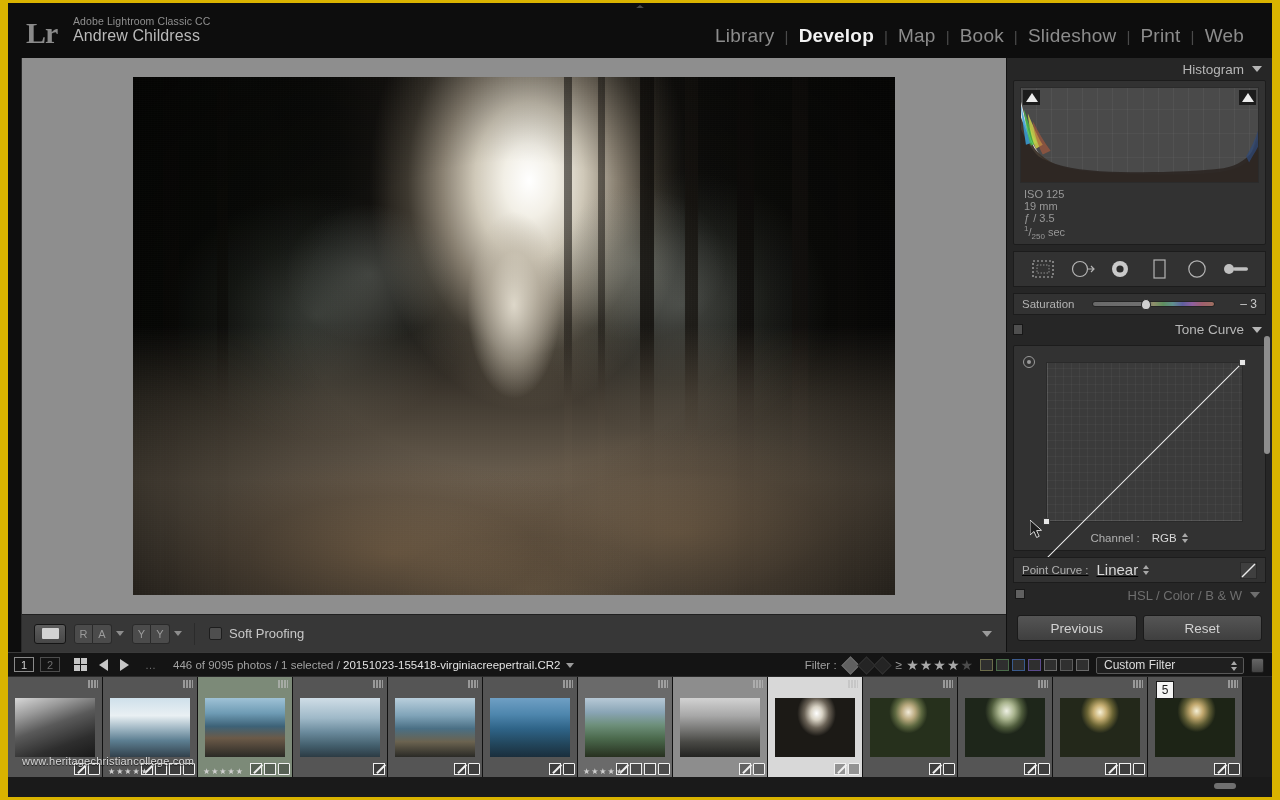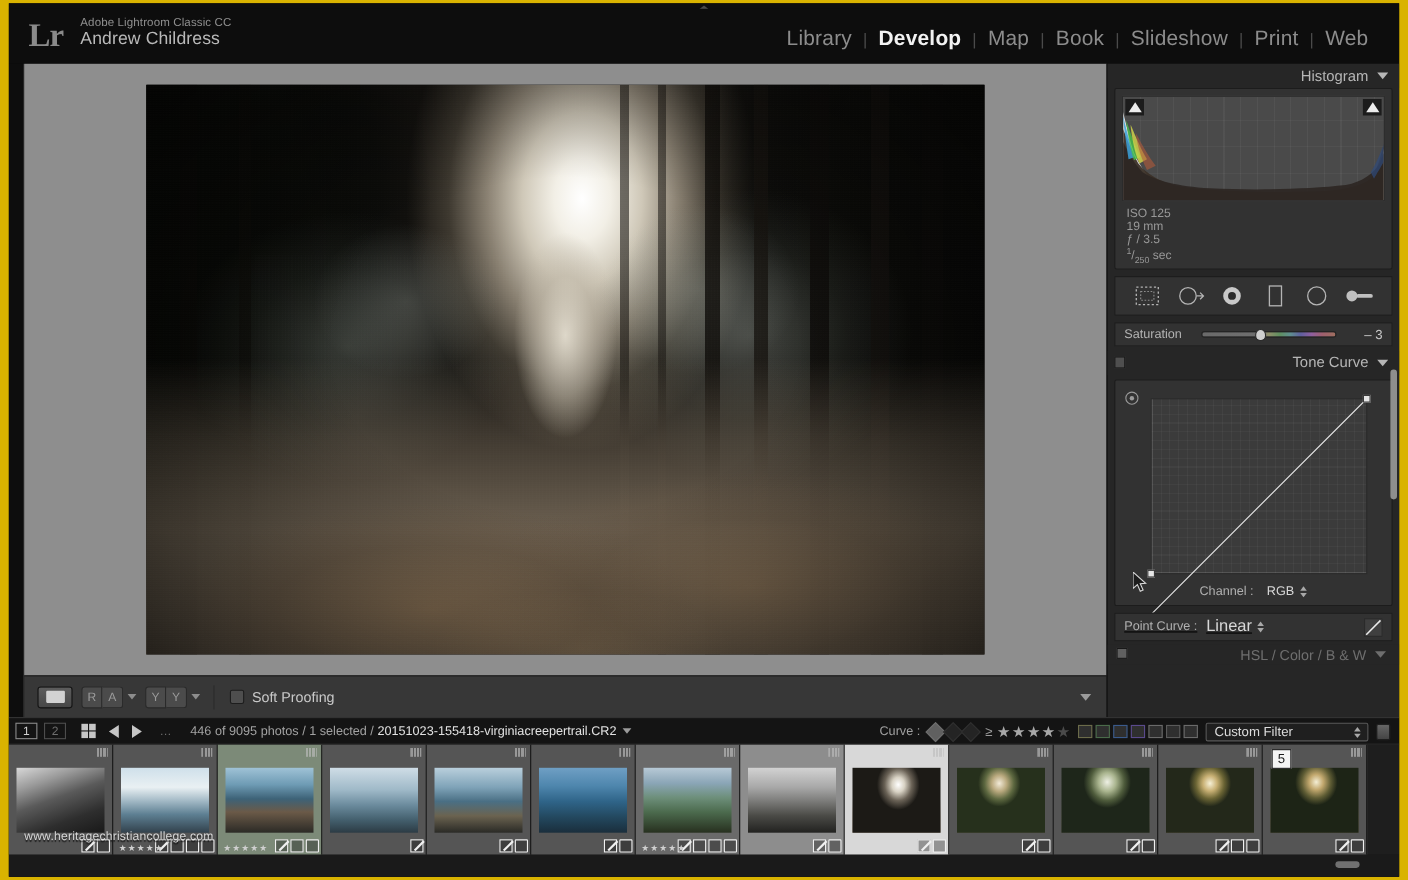--- a/index.html
+++ b/index.html
@@ -866,40 +866,44 @@
         <div id="rpscroll"></div>
 
         <div id="hslstrip">
           <div class="head">
             <span class="sw"></span>
             <span>HSL / Color / B &amp; W</span>
             <span class="tri"></span>
           </div>
         </div>
 
+        <div id="pr-row">
+          <div class="big-btn">Previous</div>
+          <div class="big-btn">Reset</div>
+        </div>
       </div>
     </div>
 
     <div id="filmstrip">
       <div id="fs-top">
         <span class="fs-num">1</span>
         <span class="fs-num dim">2</span>
         <span class="fs-grid">
             <i></i>
             <i></i>
             <i></i>
             <i></i>
           </span>
         <span class="fs-arrow left"></span>
         <span class="fs-arrow right"></span>
         <span class="fs-dots">…</span>
         <span class="fs-status"><span>446 of 9095 photos / 1 selected / </span><b>20151023-155418-virginiacreepertrail.CR2</b><span class="caret"></span></span>
 
         <span class="fs-filter">
-          <span class="flabel">Curve :</span>
+          <span class="flabel">Filter :</span>
           <span class="flags">
             <i class="flag on"></i>
             <i class="flag"></i>
             <i class="flag"></i>
           </span>
           <span class="stars">
             <span class="ge">≥</span>
             <span class="star">★</span>
             <span class="star">★</span>
             <span class="star">★</span>

